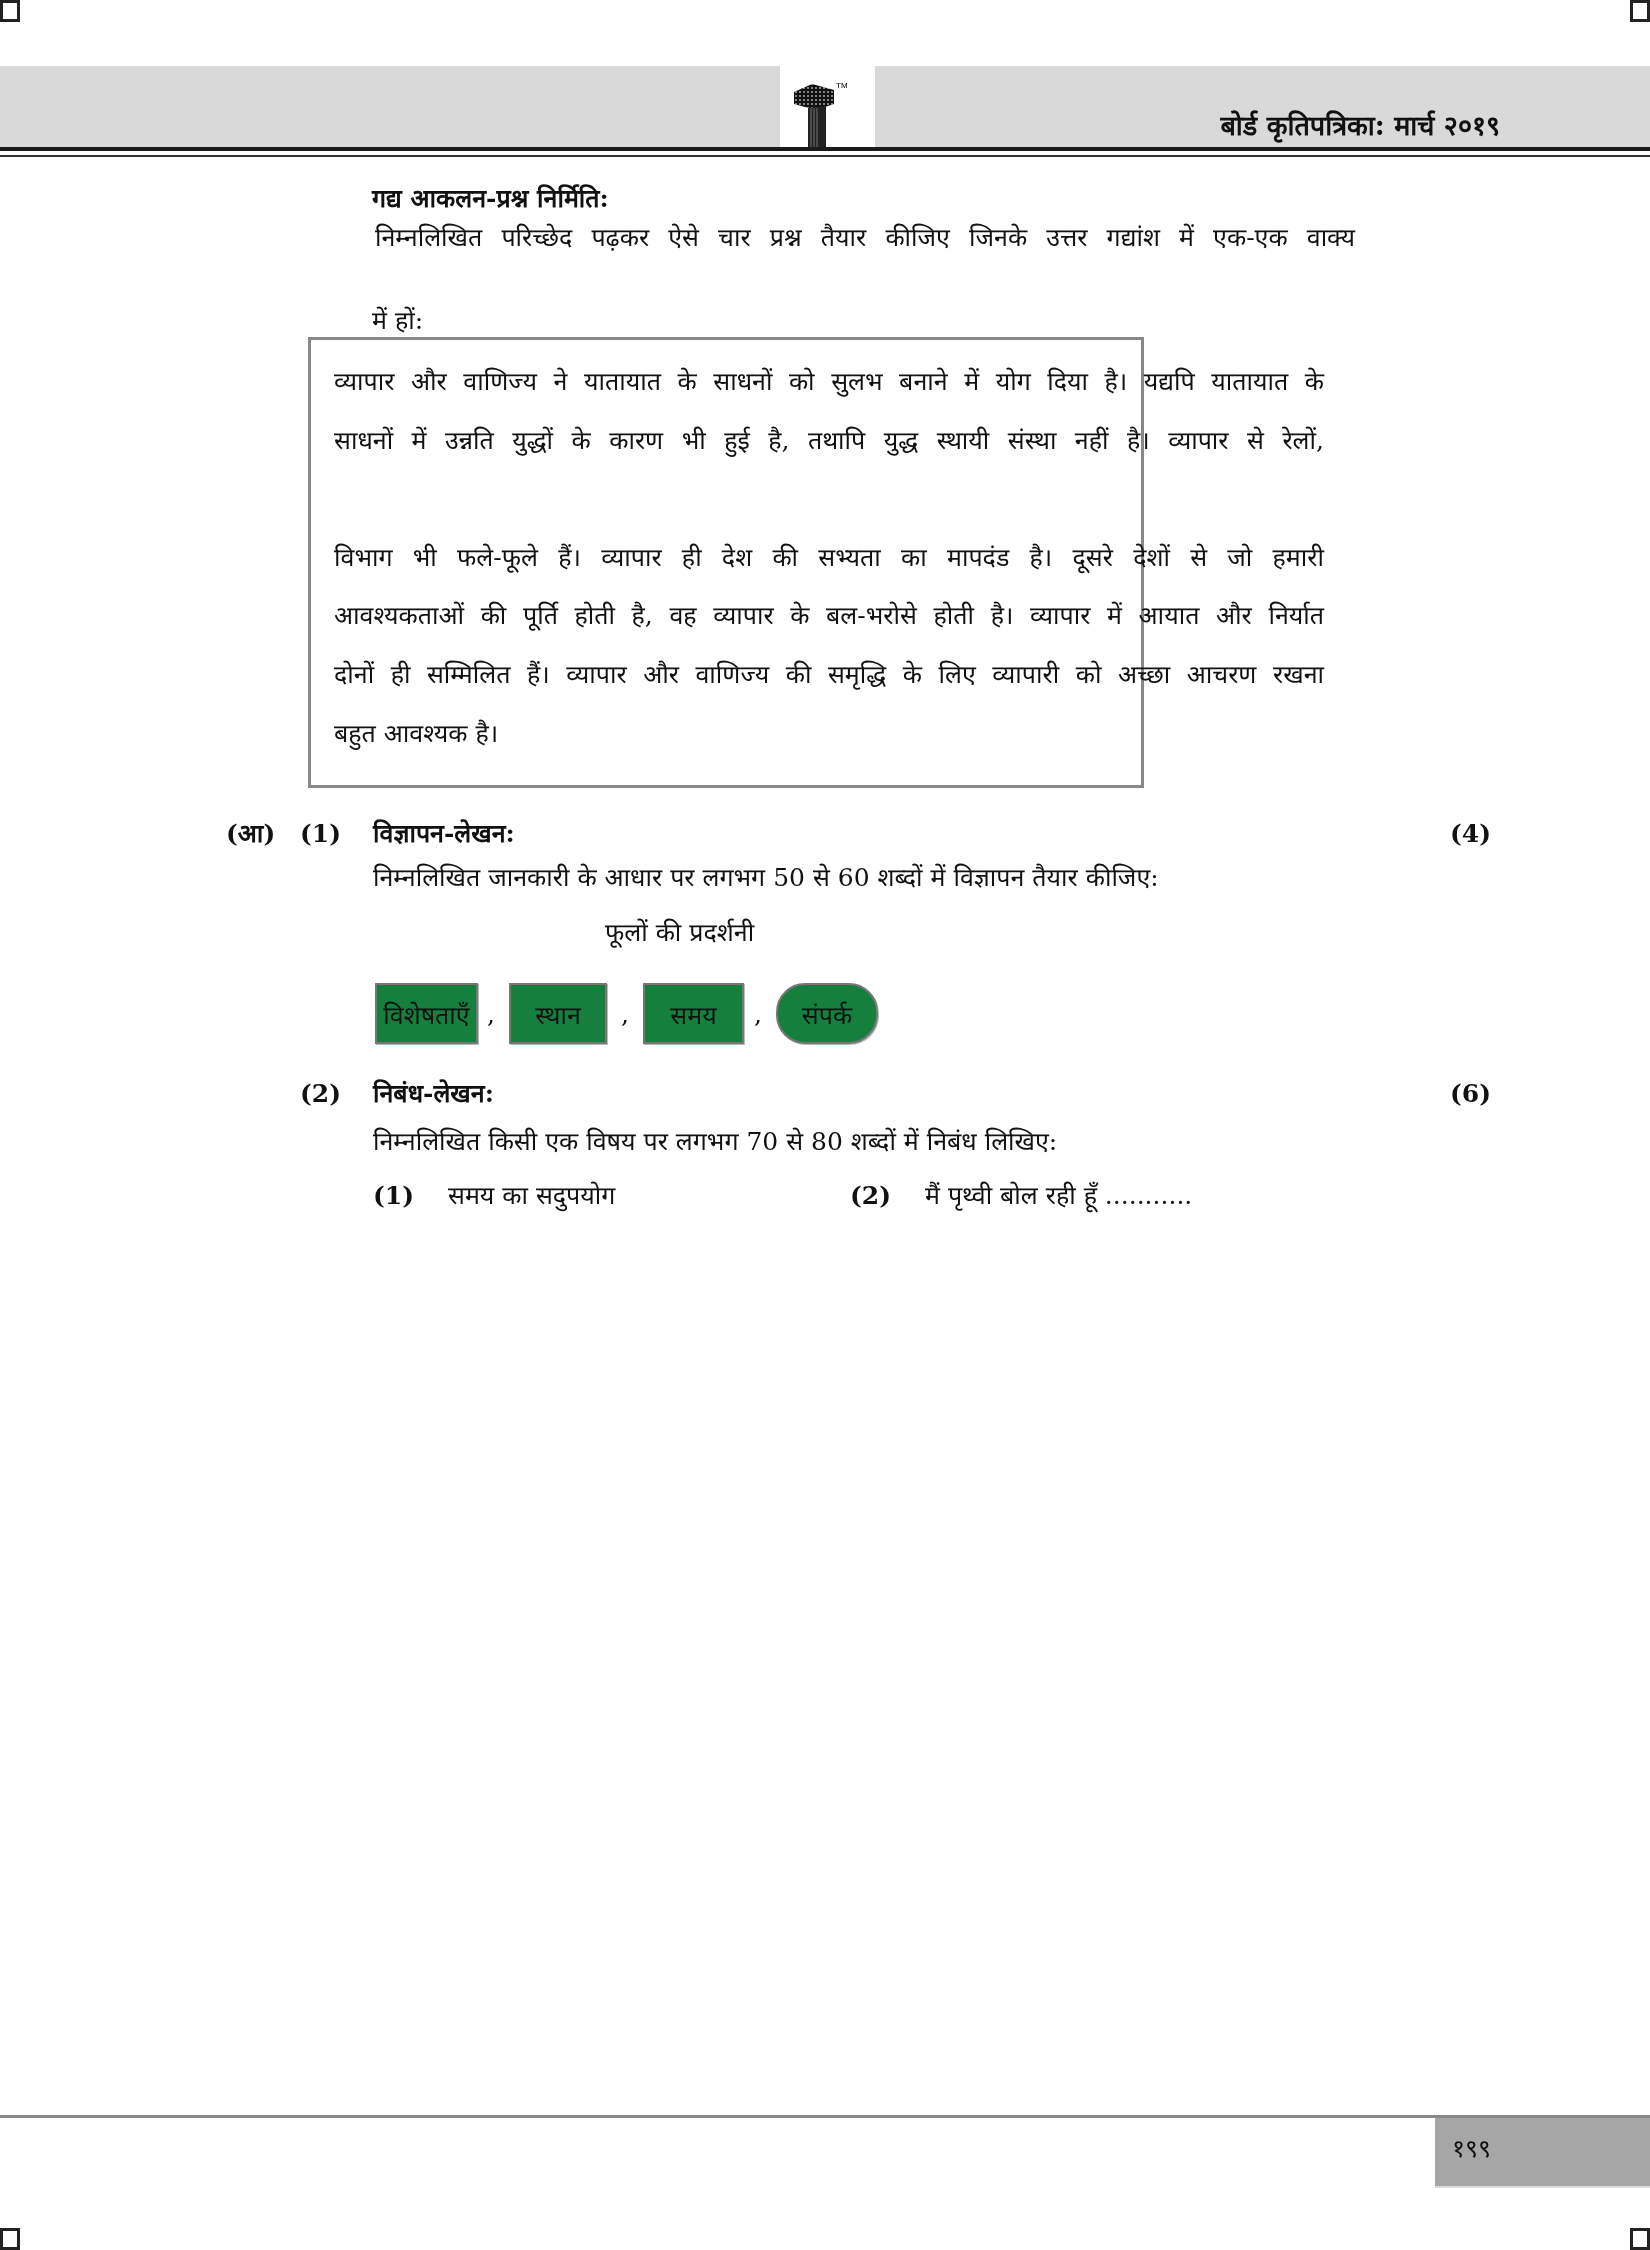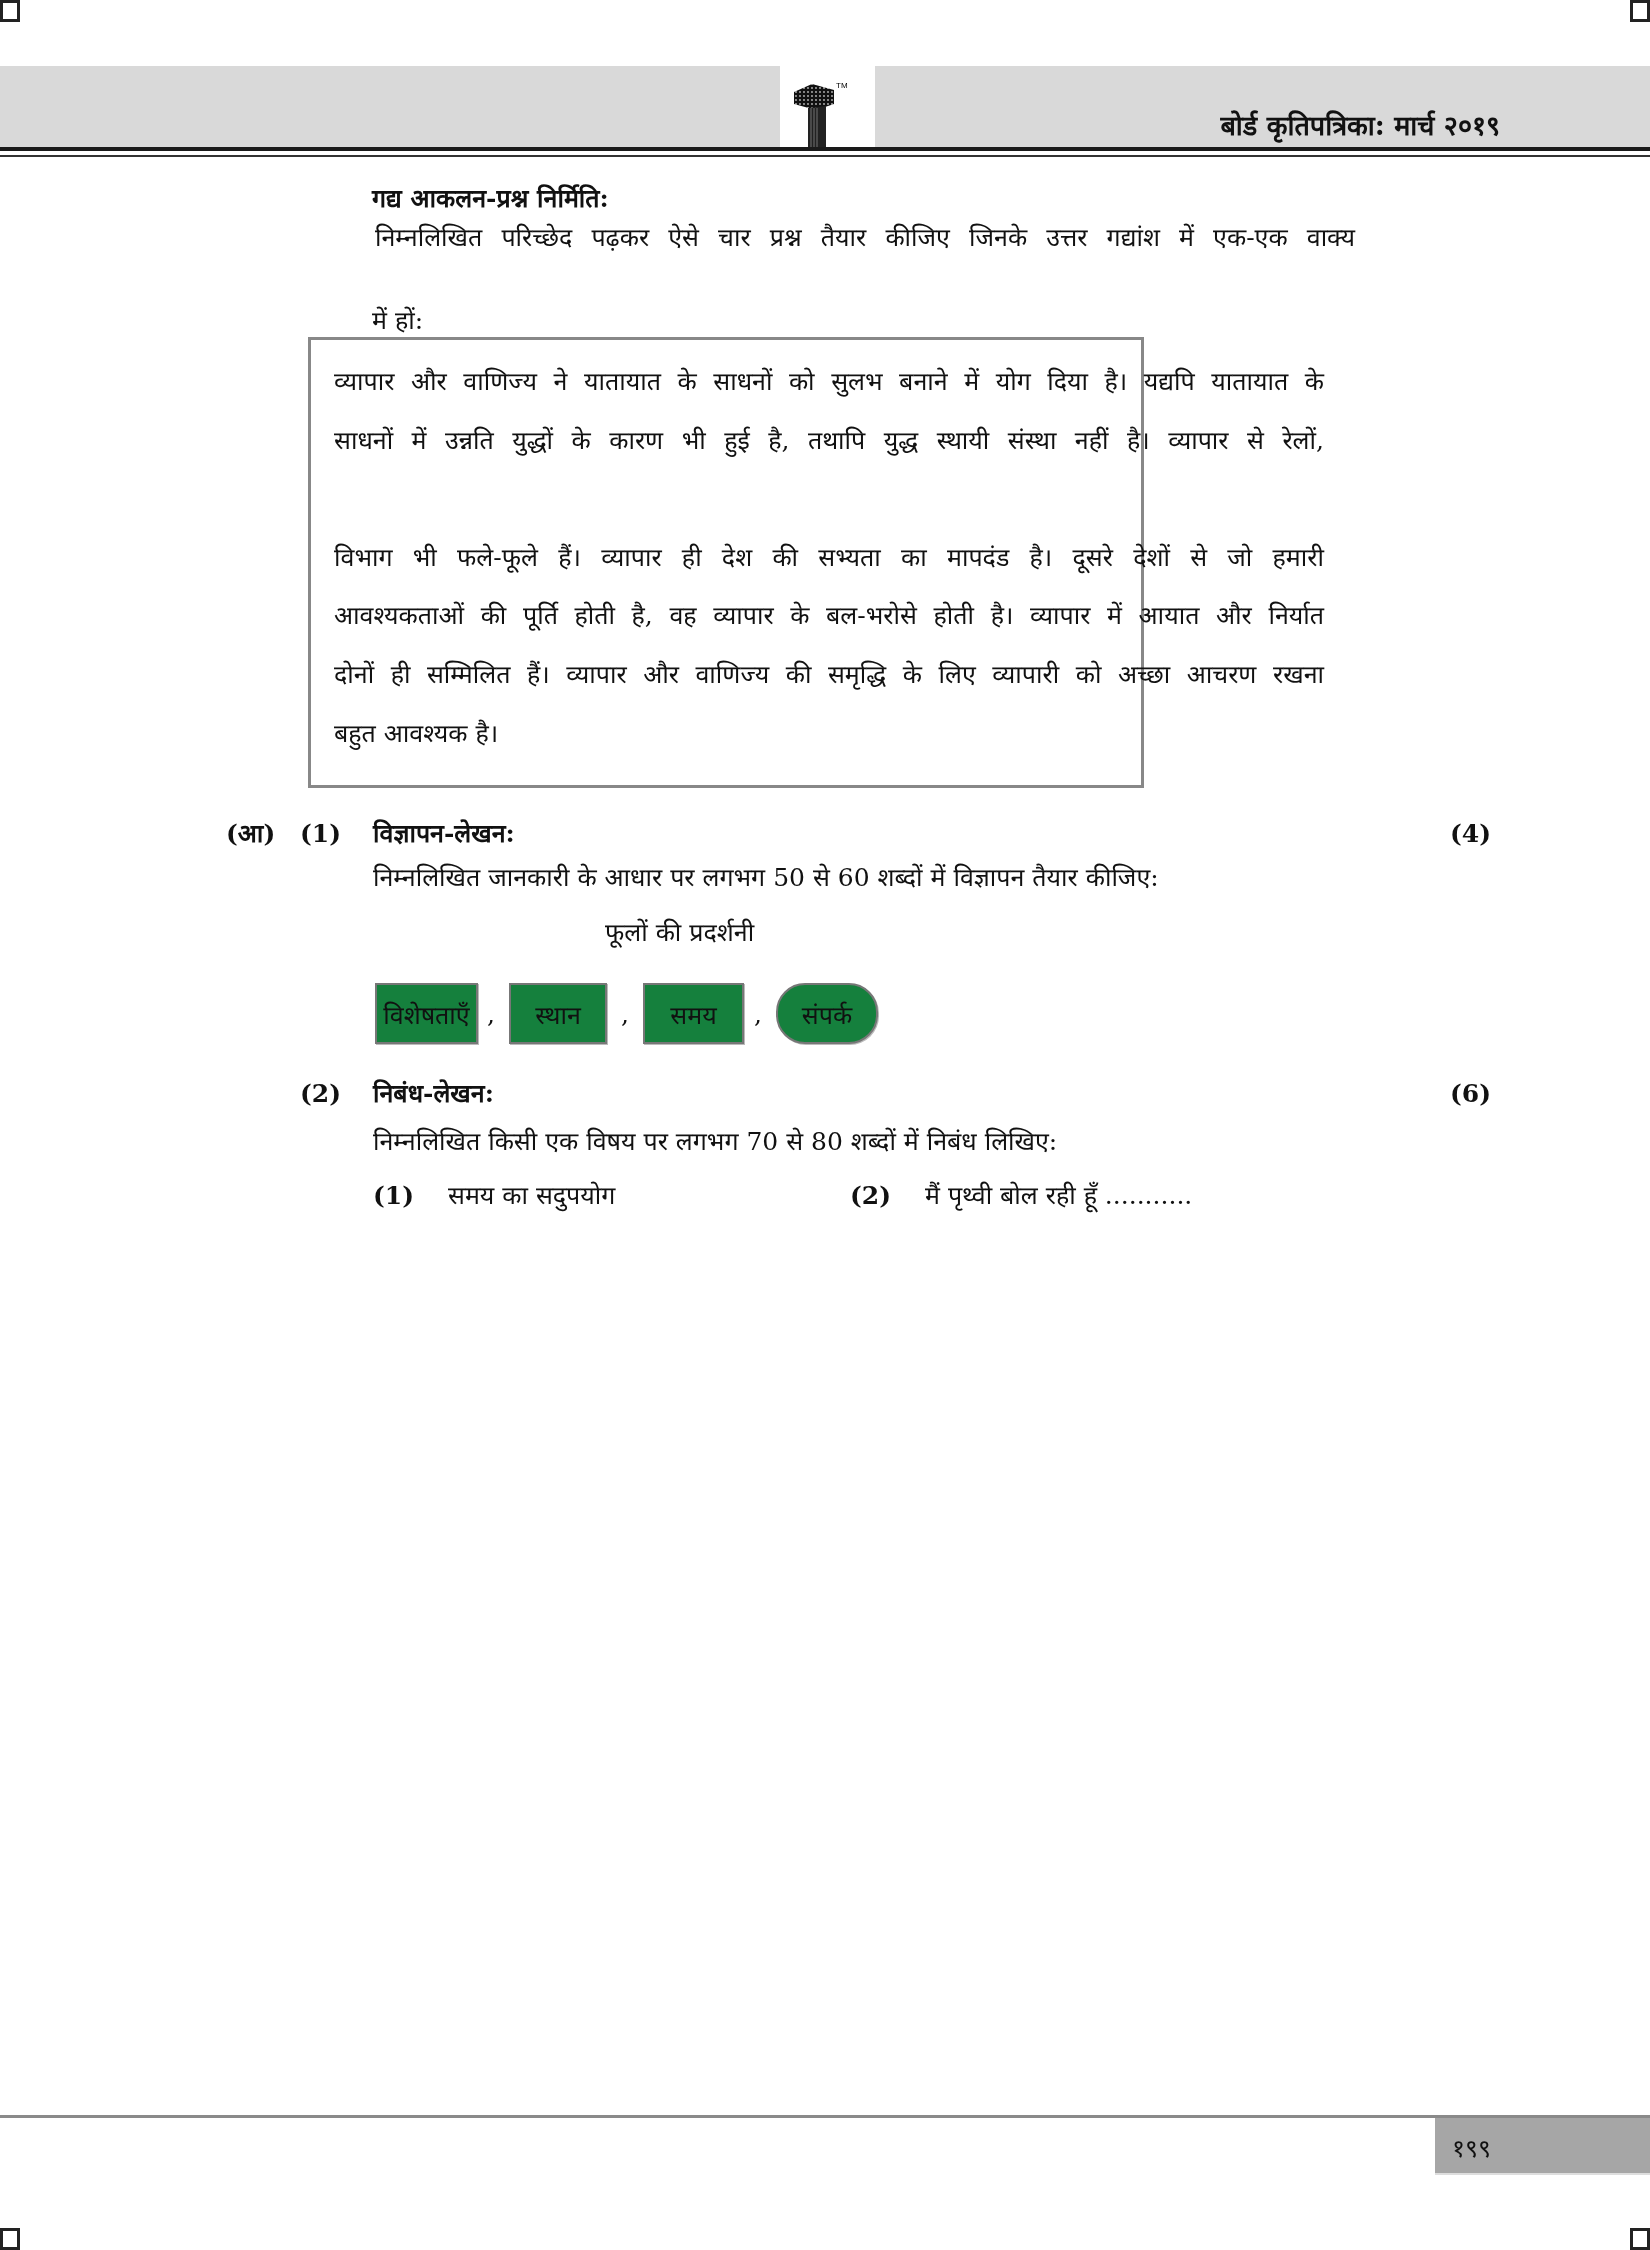--- a/index.html
+++ b/index.html
@@ -27,21 +27,21 @@
     }
     .passage-line.last { text-align-last: left; }
     .kbox {
       position: absolute; top: 983px; height: 61px; border: 2px solid #777;
       box-sizing: border-box; box-shadow: 1px 1px 0 #bbb;
       display: flex; align-items: center; justify-content: center;
       font-size: 25px; background: #15803d;
     }
     .comma { position: absolute; top: 1000px; font-size: 25px; }
     .foot-rule { position: absolute; left: 0; right: 0; top: 2115px; height: 3px; background: #8a8a8a; }
-    .page-num-box { position: absolute; left: 1435px; top: 2118px; width: 215px; height: 55px; background: #a6a6a6; box-shadow: 0 2px 0 #ddd; }
+    .page-num-box { position: absolute; left: 1435px; top: 2118px; width: 215px; height: 68px; background: #a6a6a6; box-shadow: 0 2px 0 #ddd; }
     .page-num { position: absolute; left: 17px; top: 12px; font-size: 25px; }
   </style>
 </head>
 <body>
 
 <div class="crop" style="left:0;top:0;"></div>
 <div class="crop" style="right:0;top:0;"></div>
 <div class="crop" style="left:0;bottom:0;"></div>
 <div class="crop" style="right:0;bottom:0;"></div>
 

